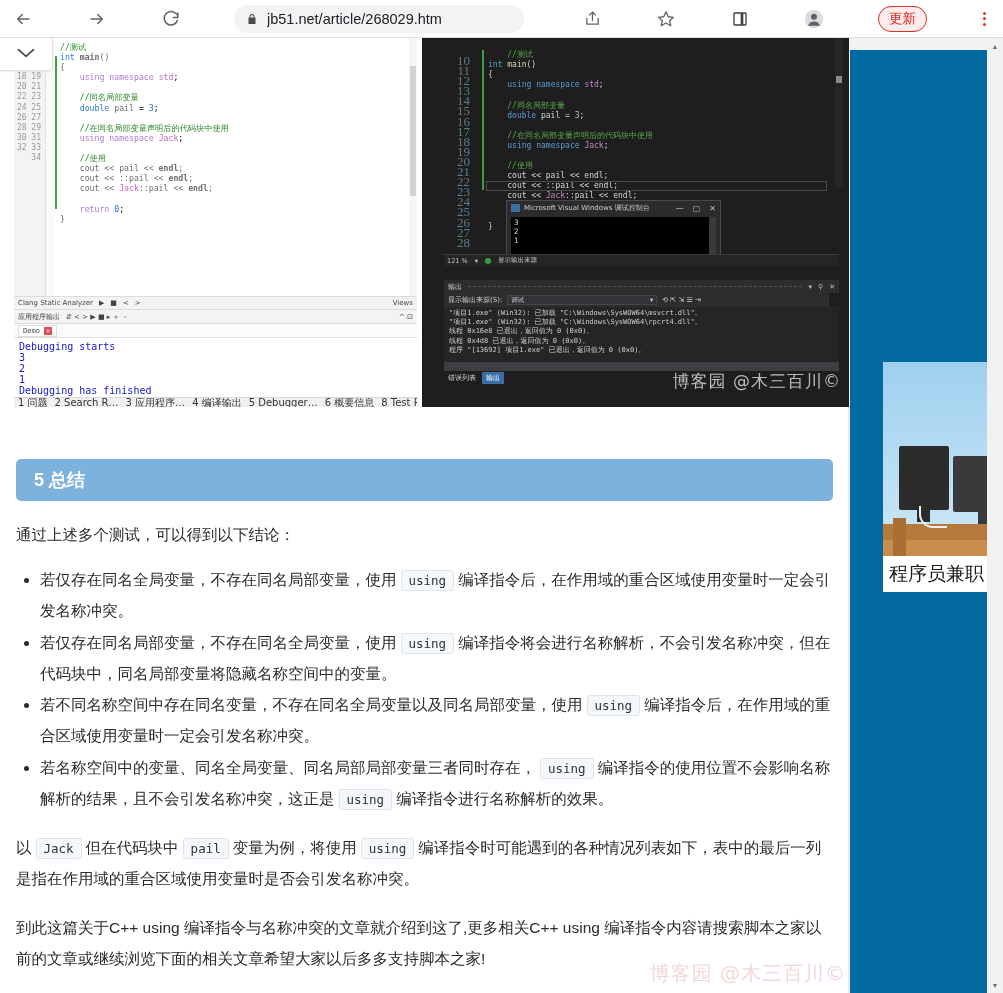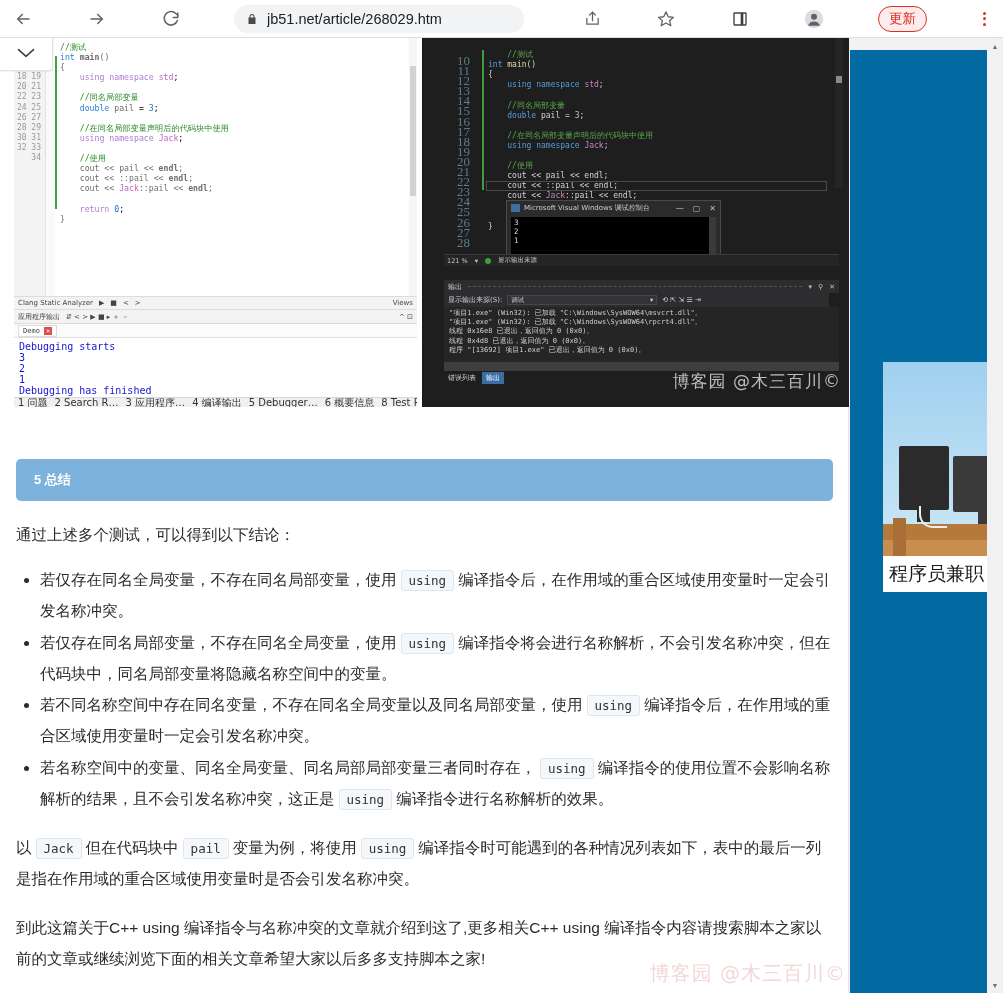--- a/index.html
+++ b/index.html
@@ -246,21 +246,21 @@
   
   #article { position: absolute; left:0; top:369px; width:849px; padding: 0 16px; }
   #section-banner {
     margin: 52px 0 0 0;
     background: #7db2dd;
     border-radius: 5px;
     height: 42px;
     display: flex; align-items: center;
     padding: 0 18px;
     color: #ffffff;
-    font-size: 13px;
+    font-size: 18px;
     font-weight: bold;
   }
   .para {
     font-size: 15.5px;
     color: #2b2b2b;
     line-height: 2.0;
     margin: 18px 0 0 0;
   }
   #bullets { list-style: none; margin: 14px 0 0 0; padding: 0; }
   #bullets li {

